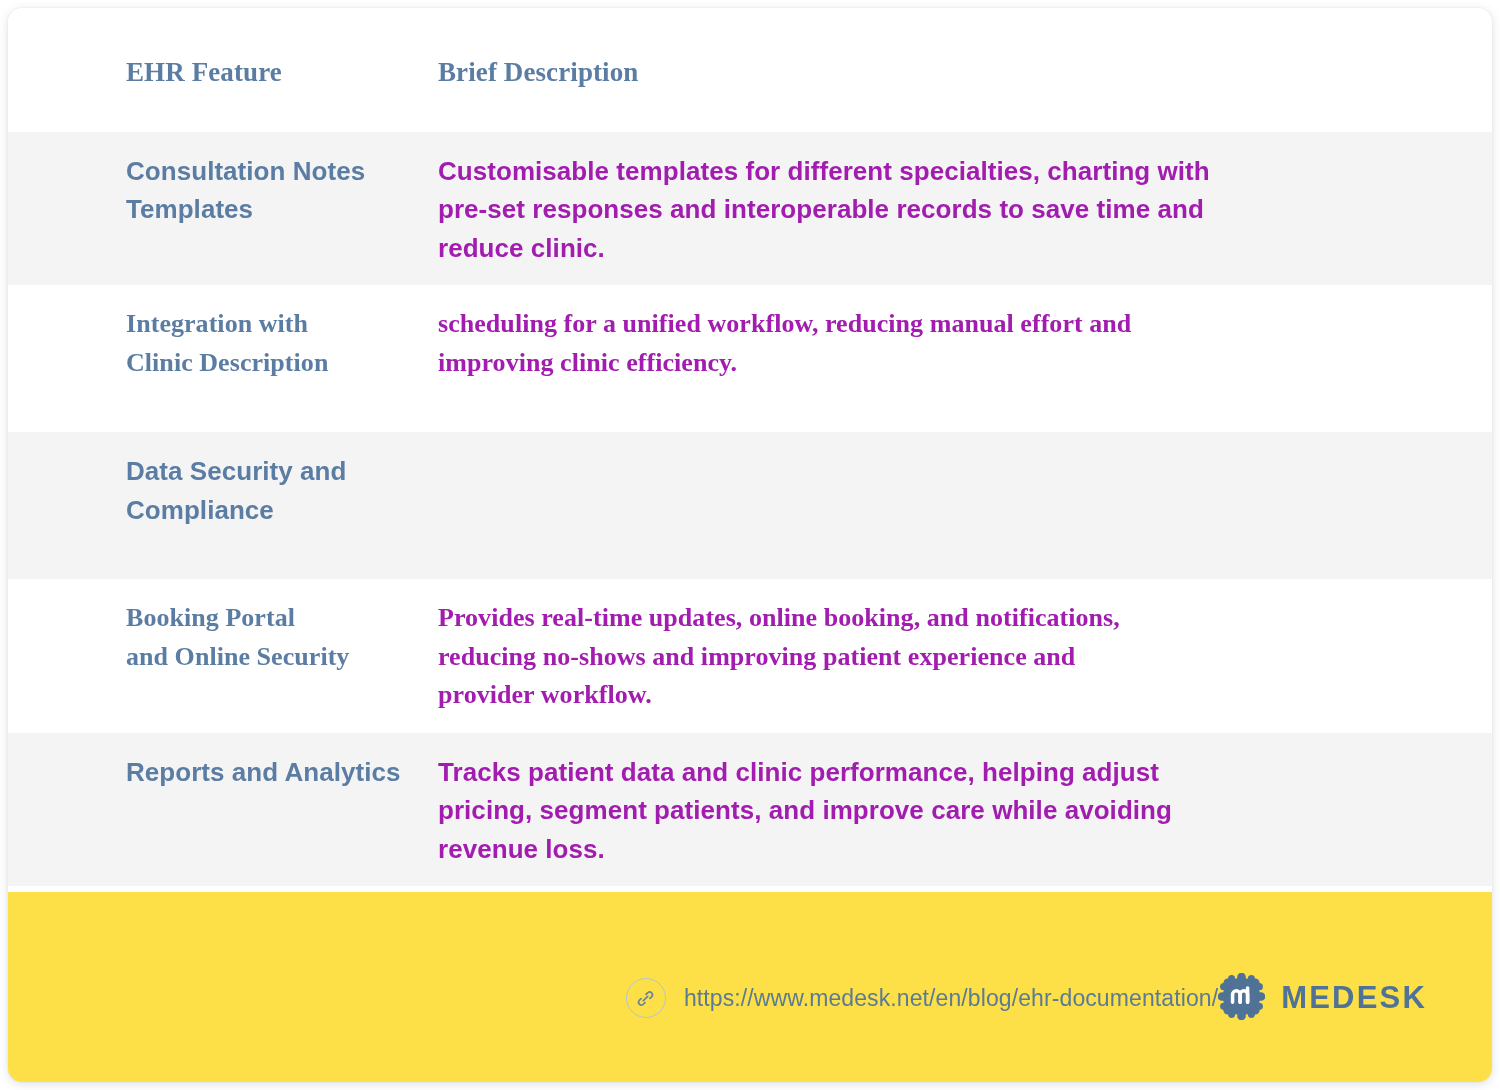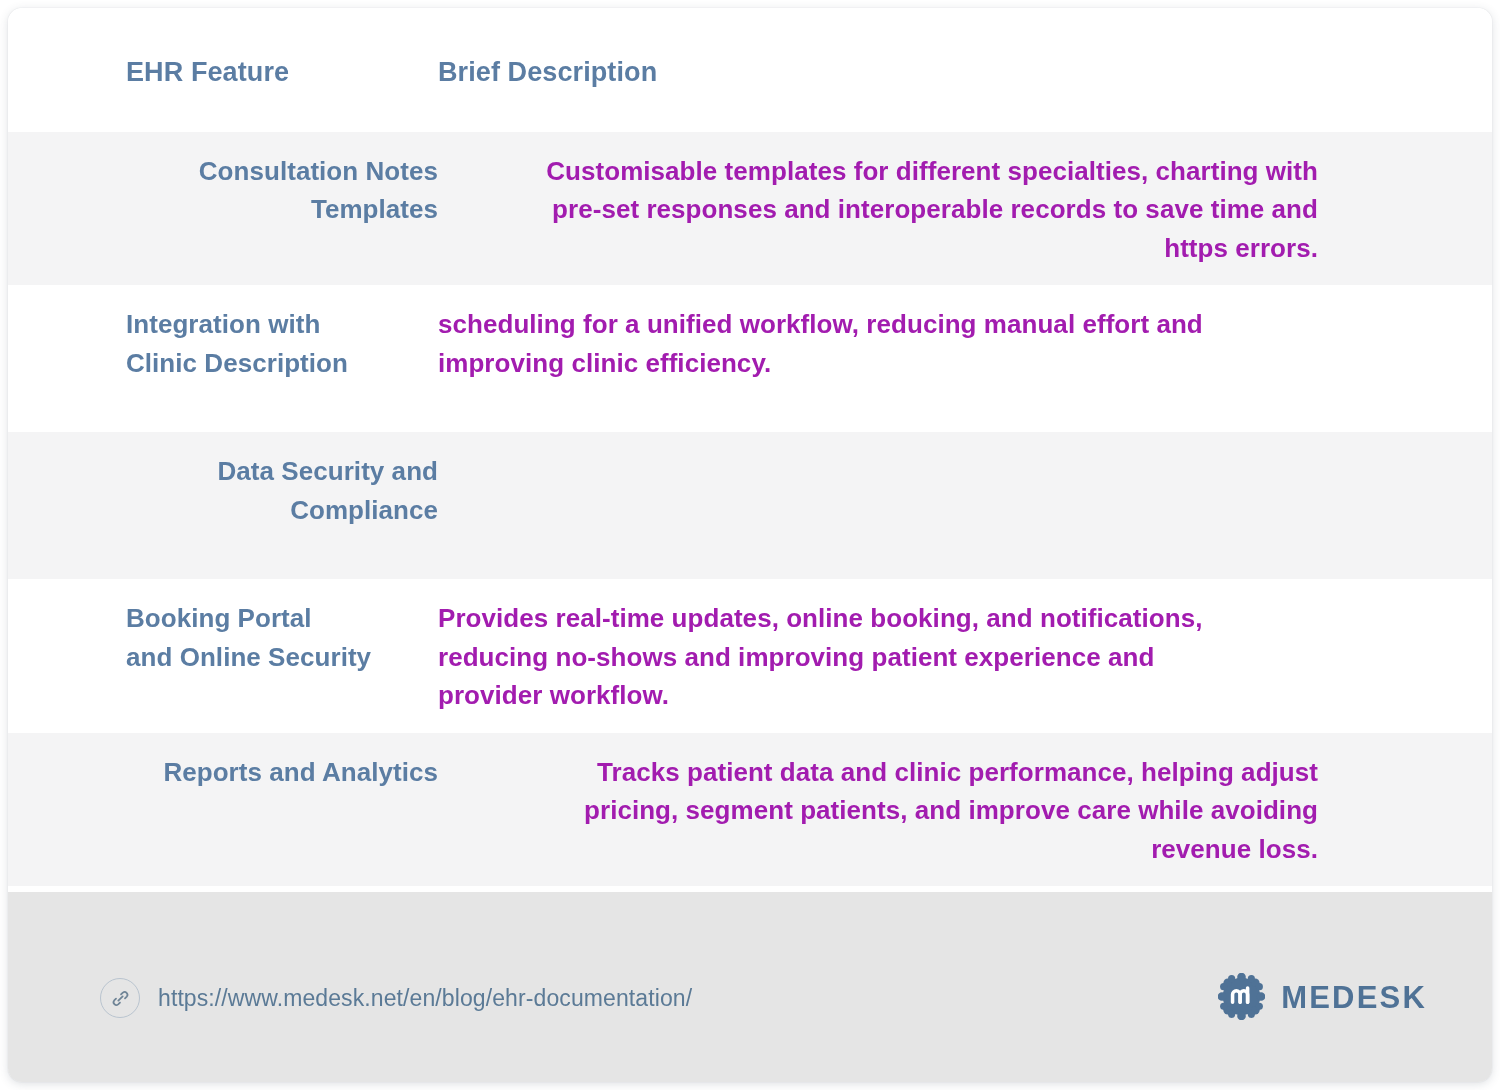--- a/index.html
+++ b/index.html
@@ -33,27 +33,28 @@
   }
   .row {
     display: flex;
     align-items: flex-start;
     box-sizing: border-box;
   }
   .row.header-row {
     background: #ffffff;
     height: 124px;
     padding-top: 48px;
+    font-family: Liberation Serif, serif;
   }
   .row.shaded {
     background: #f4f4f5;
-    text-align: right;
   }
   .row.plain {
     background: #ffffff;
+    font-family: Liberation Serif, serif;
   }
   .row.body-row {
     min-height: 147px;
     padding-top: 20px;
     padding-bottom: 18px;
   }
   .cell-feature {
     width: 430px;
     flex: 0 0 430px;
     padding-left: 118px;
@@ -87,24 +88,24 @@
     max-width: 880px;
   }
   .feature-text .ln, .desc-text .ln { display: block; }
 
   .footer {
     position: absolute;
     left: 0;
     right: 0;
     bottom: 0;
     height: 190px;
-    background: #e5e5e5;
-    display: flex;
-    align-items: center;
-    justify-content: space-between;
+    background: #fde047;
+    display: flex;
+    align-items: center;
+    justify-content: flex-end;
     padding: 0 60px 0 92px;
     box-sizing: border-box;
   }
   .source {
     display: flex;
     align-items: center;
     gap: 18px;
     margin-top: 22px;
   }
   .link-badge {
@@ -157,21 +158,21 @@
       <div class="cell-feature">
         <div class="feature-text">
           <span class="ln">Consultation Notes</span>
           <span class="ln">Templates</span>
         </div>
       </div>
       <div class="cell-desc">
         <div class="desc-text">
           <span class="ln">Customisable templates for different specialties, charting with</span>
           <span class="ln">pre-set responses and interoperable records to save time and</span>
-          <span class="ln">https errors.</span>
+          <span class="ln">reduce clinic.</span>
         </div>
       </div>
     </div>
 
     <div class="row body-row plain">
       <div class="cell-feature">
         <div class="feature-text">
           <span class="ln">Integration with</span>
           <span class="ln">Clinic Description</span>
         </div>

